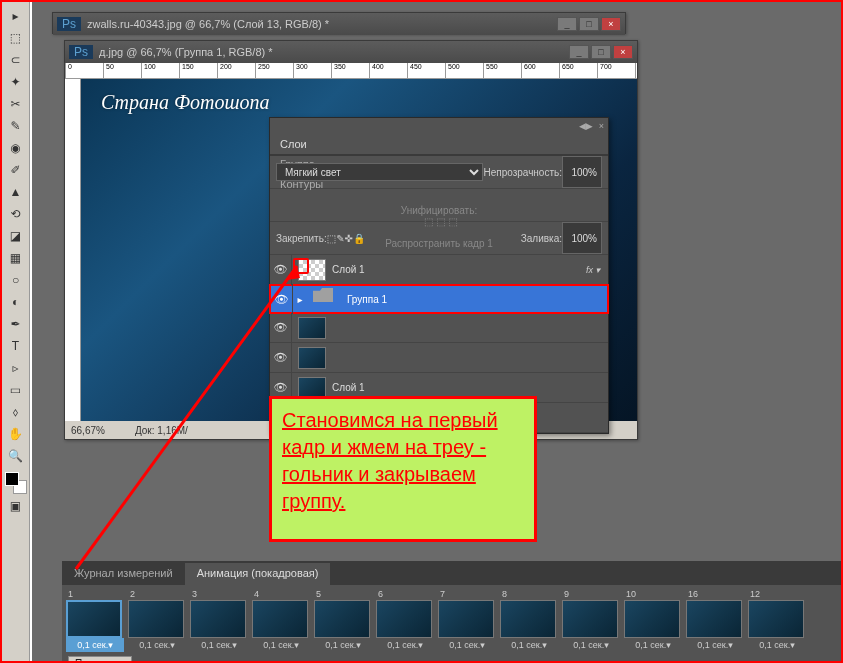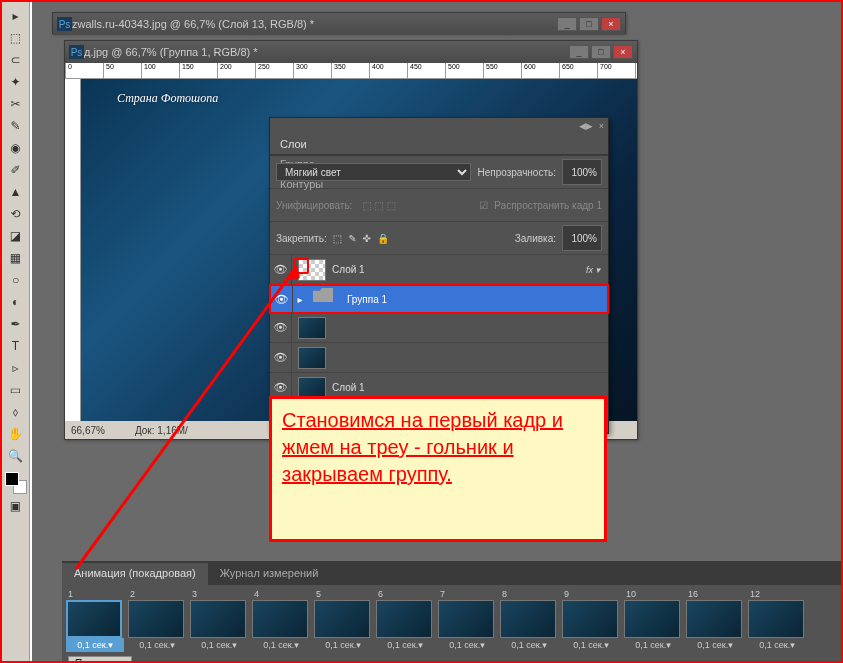--- a/index.html
+++ b/index.html
@@ -7,51 +7,51 @@
 .workspace { position: absolute; left: 30px; top: 0; right: 0; bottom: 0; background: #6a6a6a; }
 .toolbar { position: absolute; left: 0; top: 0; width: 28px; height: 100%; background: #d4d0c8; border-right: 1px solid #999; display: flex; flex-direction: column; align-items: center; padding-top: 4px; gap: 2px; }
 .tool { width: 22px; height: 20px; display: flex; align-items: center; justify-content: center; font-size: 12px; color: #333; cursor: pointer; }
 .swatch-pair { width: 22px; height: 22px; position: relative; margin-top: 4px; }
 .swatch-fg { position: absolute; width: 14px; height: 14px; background: #000; border: 1px solid #fff; left: 0; top: 0; }
 .swatch-bg { position: absolute; width: 14px; height: 14px; background: #fff; border: 1px solid #999; right: 0; bottom: 0; }
 .doc-window { position: absolute; background: #535353; border: 1px solid #3a3a3a; box-shadow: 1px 1px 3px rgba(0,0,0,0.3); }
 .doc1 { left: 20px; top: 10px; width: 574px; height: 22px; }
 .doc2 { left: 32px; top: 38px; width: 574px; height: 400px; }
 .doc-titlebar { height: 22px; background: linear-gradient(#5c5c5c, #4a4a4a); display: flex; align-items: center; padding: 0 4px; font-size: 11px; color: #ccc; }
-.doc-icon { width: 15px; height: 14px; background: #1a3a5a; margin-right: 0; display: flex; align-items: center; justify-content: center; font-size: 10px; color: #5ca0d0; }
+.doc-icon { width: 24px; height: 14px; background: #1a3a5a; margin-right: 6px; display: flex; align-items: center; justify-content: center; font-size: 12px; color: #5ca0d0; }
 .win-controls { margin-left: auto; display: flex; gap: 2px; }
 .win-btn { width: 20px; height: 14px; background: #7a7a7a; border: 1px solid #555; font-size: 9px; display: flex; align-items: center; justify-content: center; color: #222; cursor: pointer; }
 .win-btn.close { background: #c04040; color: #fff; }
 .ruler-h { height: 16px; background: #fff; display: flex; font-size: 7px; overflow: hidden; border-bottom: 1px solid #999; }
 .ruler-tick { flex: 0 0 38px; border-left: 1px solid #999; padding-left: 2px; }
 .ruler-v { position: absolute; left: 0; top: 38px; width: 16px; bottom: 18px; background: #fff; border-right: 1px solid #999; }
 .canvas-area { position: absolute; left: 16px; top: 38px; right: 0; bottom: 18px; background: linear-gradient(135deg, #0a3555 0%, #1a5580 30%, #0a2540 70%, #051525 100%); overflow: hidden; }
-.watermark { position: absolute; top: 12px; left: 20px; font-family: cursive; font-style: italic; color: #fff; font-size: 12px; text-shadow: 0 0 3px rgba(0,0,0,0.5); margin-left: 16px; }
+.watermark { position: absolute; top: 12px; left: 20px; font-family: cursive; font-style: italic; color: #fff; font-size: 20px; text-shadow: 0 0 3px rgba(0,0,0,0.5); }
 .doc-status { position: absolute; bottom: 0; left: 0; right: 0; height: 18px; background: #d4d0c8; font-size: 10px; display: flex; align-items: center; padding: 0 6px; color: #333; gap: 30px; }
 .layers-panel { position: absolute; left: 237px; top: 115px; width: 340px; background: #525252; border: 1px solid #2a2a2a; box-shadow: 2px 2px 5px rgba(0,0,0,0.4); z-index: 10; }
 .panel-header { height: 16px; background: #525252; display: flex; justify-content: flex-end; align-items: center; padding: 0 4px; gap: 6px; font-size: 9px; color: #aaa; }
 .panel-tabs { display: flex; height: 22px; background: #3a3a3a; flex-direction: column; }
 .panel-tab { padding: 4px 10px; font-size: 11px; color: #aaa; cursor: pointer; }
 .panel-tab.active { background: #525252; color: #ddd; }
-.panel-row { display: flex; align-items: center; height: 24px; padding: 16px 6px; font-size: 10px; color: #ccc; gap: 6px; border-bottom: 1px solid #444; }
+.panel-row { display: flex; align-items: center; height: 24px; padding: 16px 6px; font-size: 10px; color: #ccc; border-bottom: 1px solid #444; }
 .blend-select { flex: 1; background: #3a3a3a; color: #ddd; border: 1px solid #666; height: 18px; font-size: 10px; padding: 0 4px; }
-.opacity-input { width: 40px; background: #3a3a3a; color: #ddd; border: 1px solid #666; height: 26px; font-size: 10px; text-align: right; padding-right: 4px; }
+.opacity-input { width: 40px; background: #3a3a3a; color: #ddd; border: 1px solid #666; height: 32px; font-size: 10px; text-align: right; padding-right: 4px; }
 .layers-list { background: #525252; }
 .layer-row { display: flex; align-items: center; height: 30px; font-size: 10px; color: #ddd; border-bottom: 1px solid #444; }
 .layer-row.selected { background: #3875d7; color: #fff; }
 .layer-eye { width: 22px; height: 30px; display: flex; align-items: center; justify-content: center; border-right: 1px solid #444; font-size: 11px; }
 .layer-toggle { width: 14px; display: flex; align-items: center; justify-content: center; }
 .layer-thumb { width: 28px; height: 22px; margin: 0 6px; border: 1px solid #777; background: linear-gradient(135deg, #1a4560, #0a2535); }
 .layer-thumb.checker { background: repeating-conic-gradient(#ccc 0 25%, #fff 0 50%) 0 0/8px 8px; }
 .layer-thumb.folder { background: #888; border: none; }
 .folder-icon { width: 20px; height: 14px; background: #a0a0a0; clip-path: polygon(0 20%, 35% 20%, 45% 0, 100% 0, 100% 100%, 0 100%); }
 .layer-name { flex: 1; }
 .layer-fx { font-size: 9px; font-style: italic; color: #ccc; padding-right: 8px; }
 .selected-group { border: 2px solid red; margin: -1px; }
-.instruction-box { position: absolute; left: 237px; top: 394px; width: 338px; height: 146px; background: #fef9c3; border: 3px solid red; padding: 8px 10px; z-index: 20; }
+.instruction-box { position: absolute; left: 237px; top: 394px; width: 268px; height: 146px; background: #bef264; border: 3px solid red; padding: 8px 10px; z-index: 20; }
 .instruction-text { color: red; font-size: 20px; line-height: 1.35; text-decoration: underline; }
 .arrow-line { position: absolute; z-index: 15; pointer-events: none; }
 .animation-panel { position: absolute; left: 30px; bottom: 0; right: 0; height: 100px; background: #535353; border-top: 2px solid #3a3a3a; }
 .anim-tabs { height: 22px; display: flex; background: #3a3a3a; }
 .anim-tab { padding: 4px 12px; font-size: 11px; color: #aaa; cursor: pointer; }
 .anim-tab.active { background: #535353; color: #ddd; }
 .frames-strip { display: flex; padding: 4px; gap: 4px; overflow-x: auto; }
 .frame { width: 58px; display: flex; flex-direction: column; font-size: 9px; color: #ccc; }
 .frame.selected .frame-thumb { border: 2px solid #5a9fd4; }
 .frame-num { font-size: 9px; padding-left: 2px; height: 11px; }
@@ -155,21 +155,21 @@
       <div class="panel-tab">Группа</div>
       <div class="panel-tab">Контуры</div>
     </div>
     <div class="panel-row">
       <select class="blend-select">
         <option>Мягкий свет</option>
       </select>
       <span>Непрозрачность:</span>
       <input class="opacity-input" value="100%" style="">
     </div>
-    <div class="panel-row" style="color:#888;">
+    <div class="panel-row" style="color:#888;flex-direction:column;">
       <span>Унифицировать:</span>
       <span style="margin-left:4px;">⬚ ⬚ ⬚</span>
       <span style="margin-left:auto;">☑</span>
       <span>Распространить кадр 1</span>
     </div>
     <div class="panel-row">
       <span>Закрепить:</span>
       <span>⬚</span>
       <span>✎</span>
       <span>✜</span>
@@ -218,22 +218,22 @@
     <line x1="44" y1="567" x2="265" y2="264" stroke="red" stroke-width="3"></line>
     <polygon points="265,264 255,278 268,276" fill="red"></polygon>
   </svg>
 
   <div class="instruction-box">
     <div class="instruction-text">Становимся на первый кадр и жмем на треу - гольник и закрываем группу.</div>
   </div>
 
   <div class="animation-panel">
     <div class="anim-tabs">
+      <div class="anim-tab">Журнал измерений</div>
       <div class="anim-tab active">Анимация (покадровая)</div>
-      <div class="anim-tab">Журнал измерений</div>
     </div>
     <div class="frames-strip" id="frames-strip">
         <div class="frame selected">
           <div class="frame-num">1</div>
           <div class="frame-thumb"></div>
           <div class="frame-delay">0,1 сек.▾</div>
         </div>
         <div class="frame">
           <div class="frame-num">2</div>
           <div class="frame-thumb"></div>

